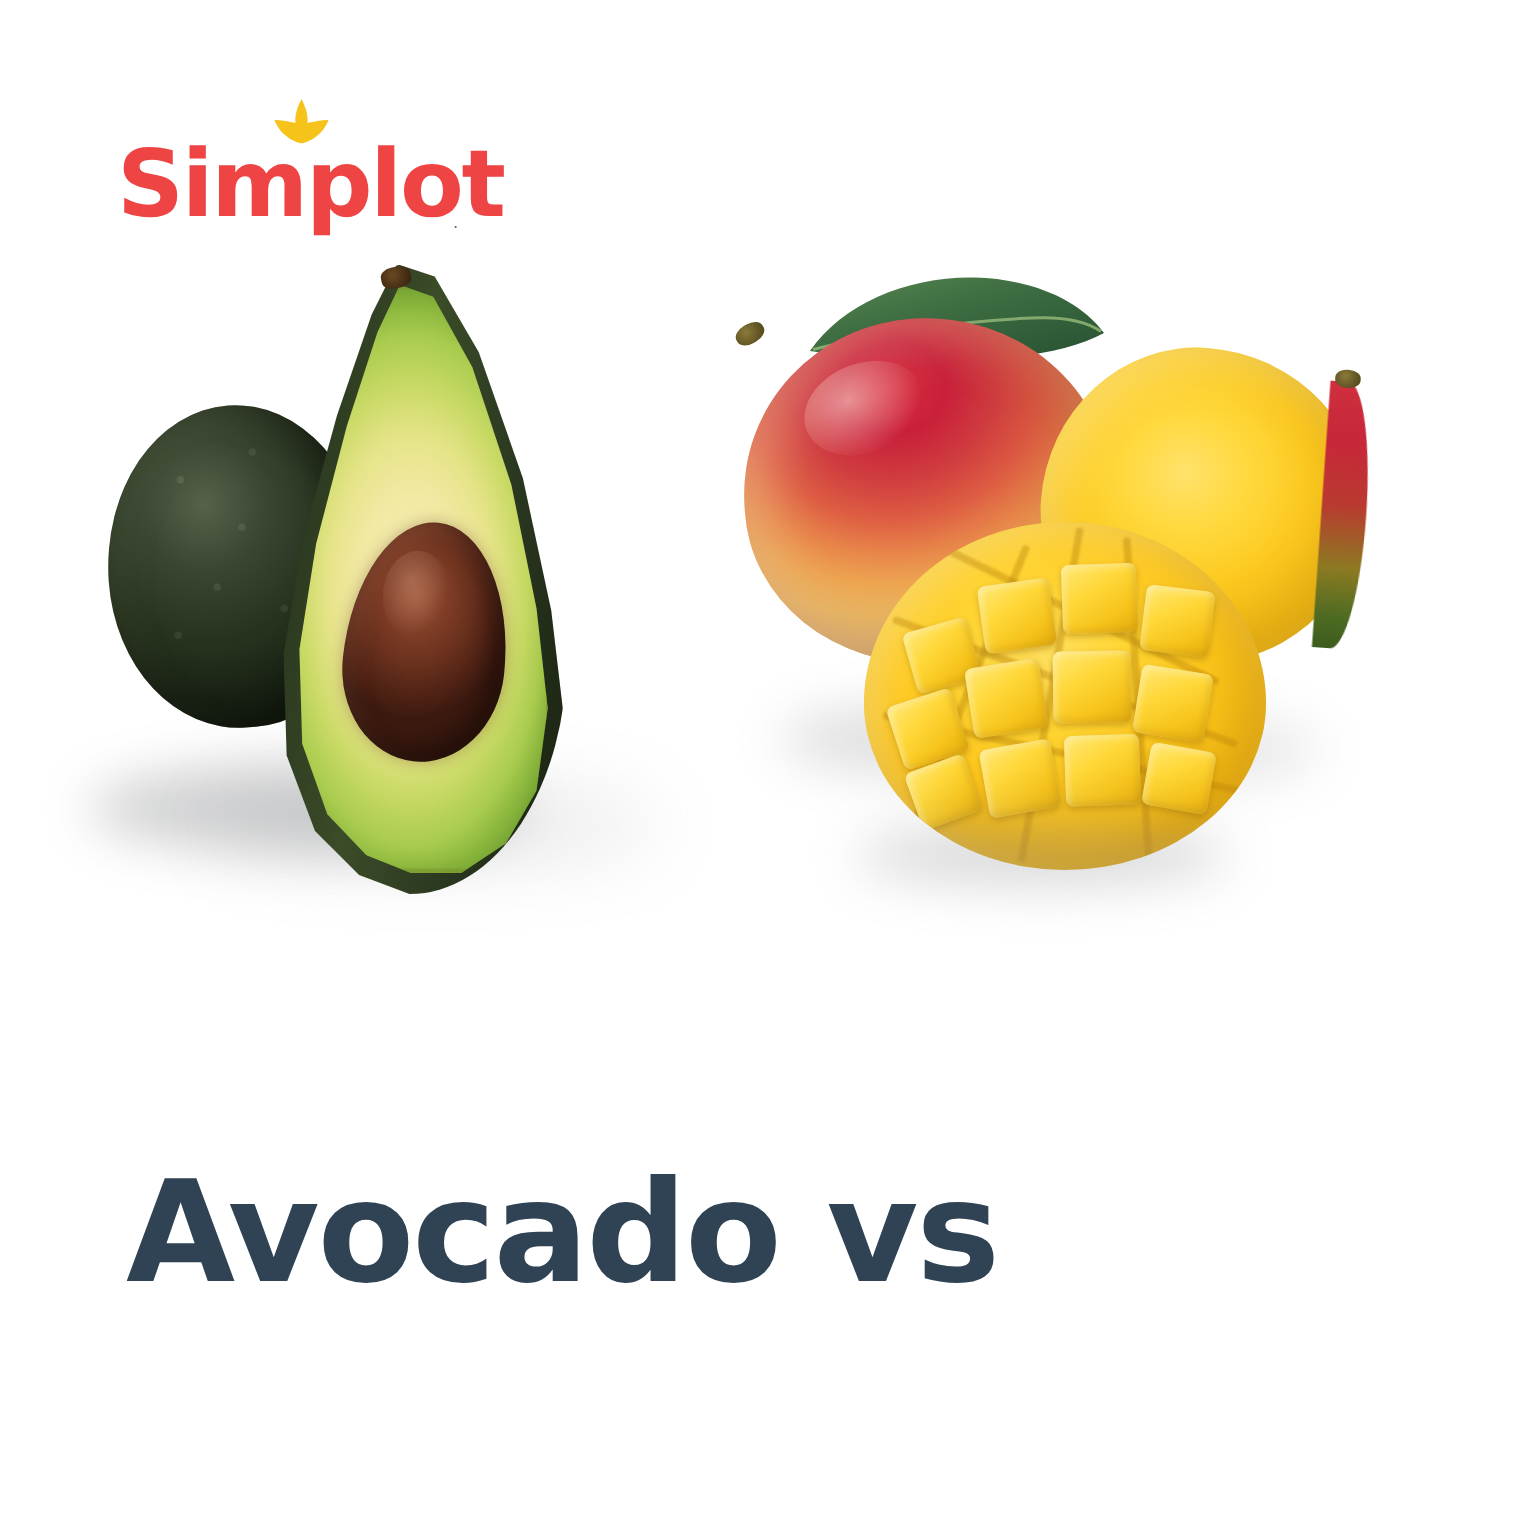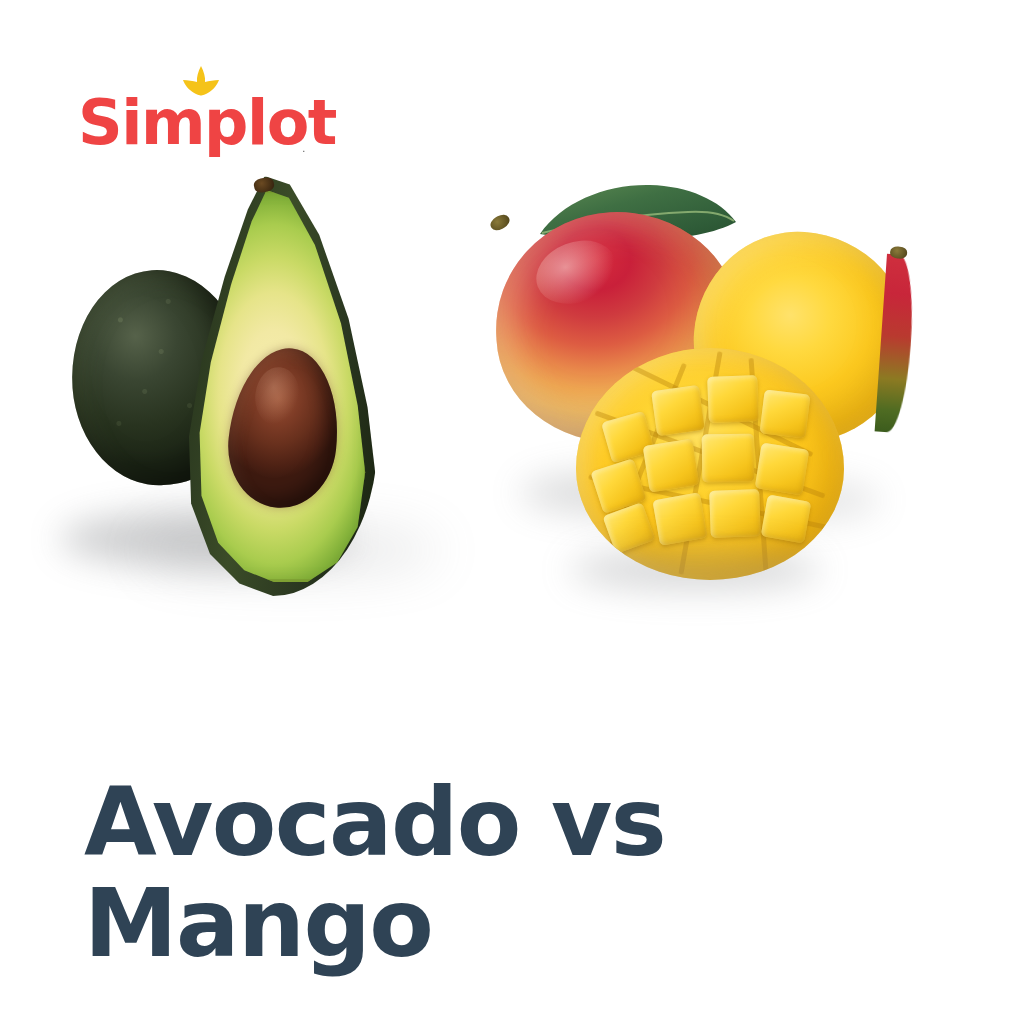--- a/index.html
+++ b/index.html
@@ -382,16 +382,15 @@
         </div>
       </div>
 
       <div class="shadow-blob" id="mango-shadow-front"></div>
     </div>
 
   </div>
 
   <h1 id="title">
     <span>Avocado vs</span>
-    <span id="title-line2">Mango</span>
   </h1>
 
 </div>
 
 </body></html>

